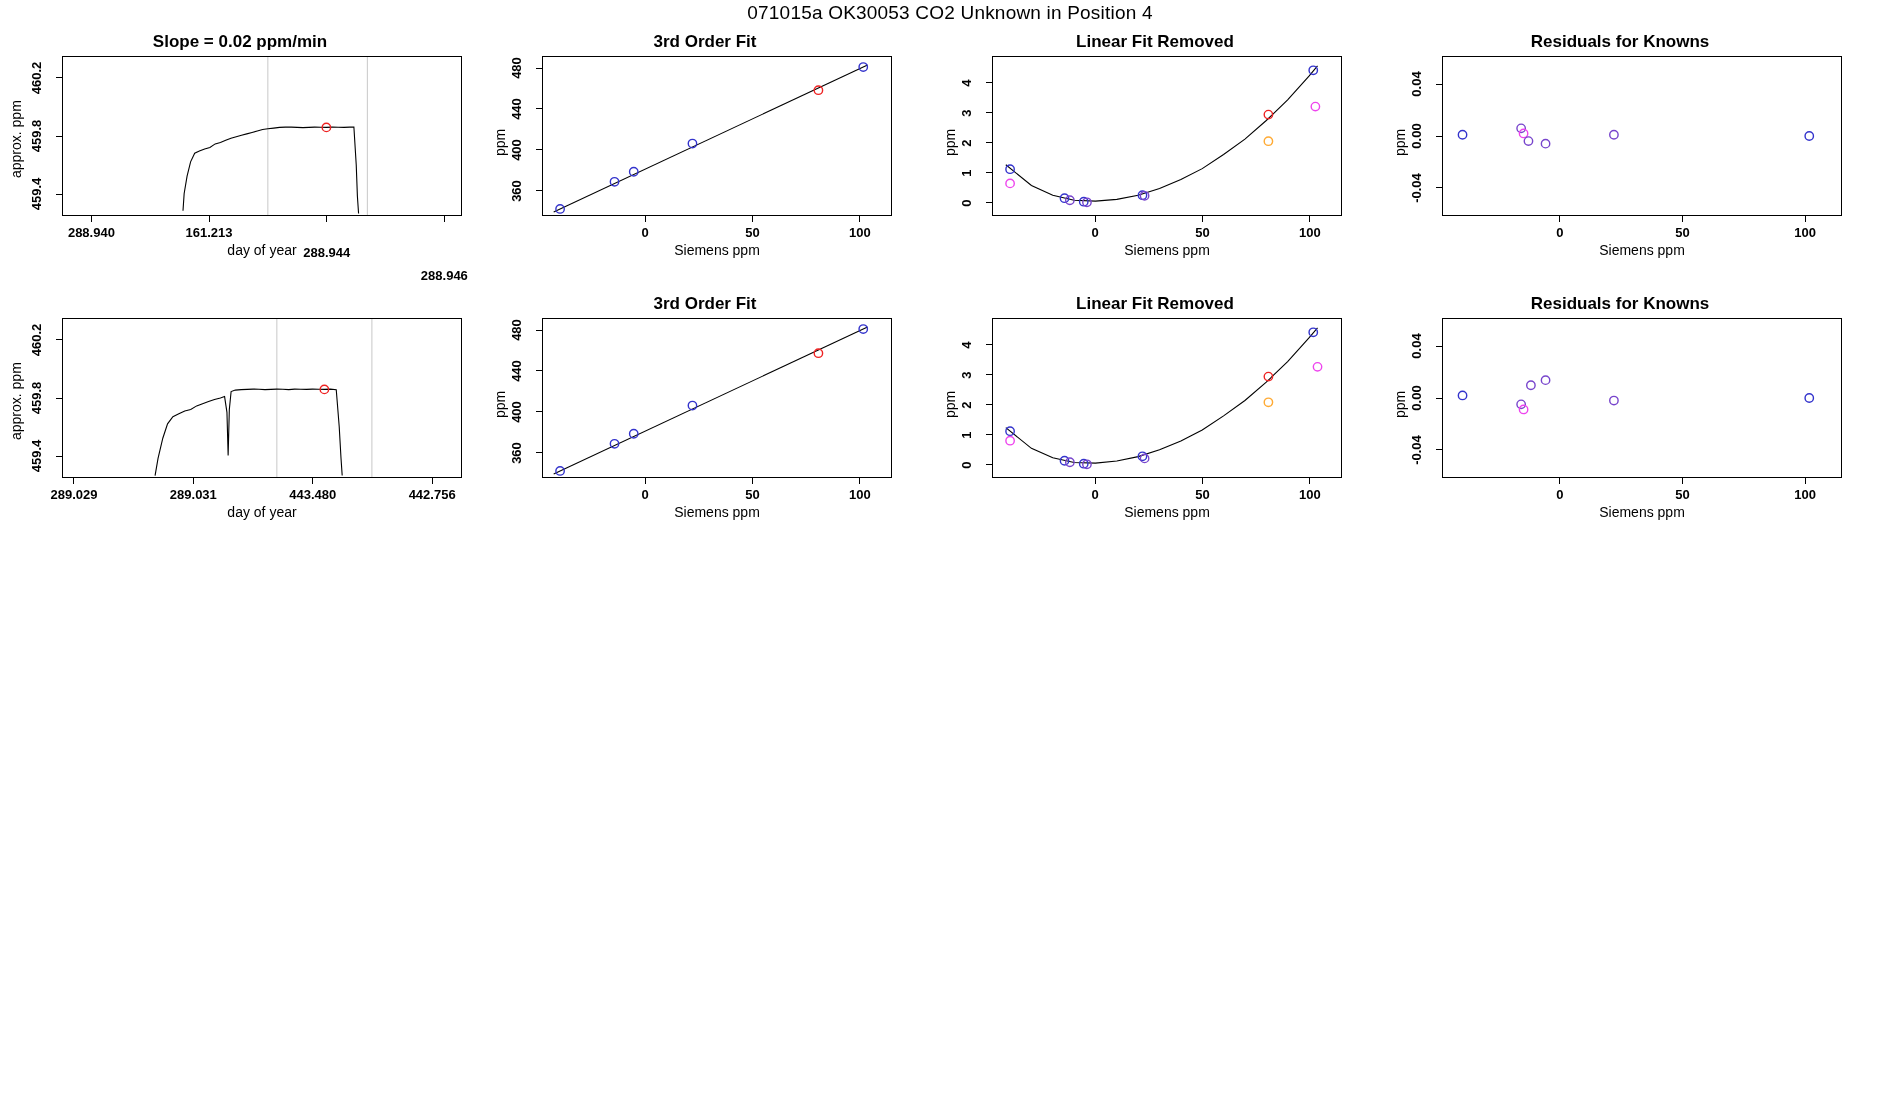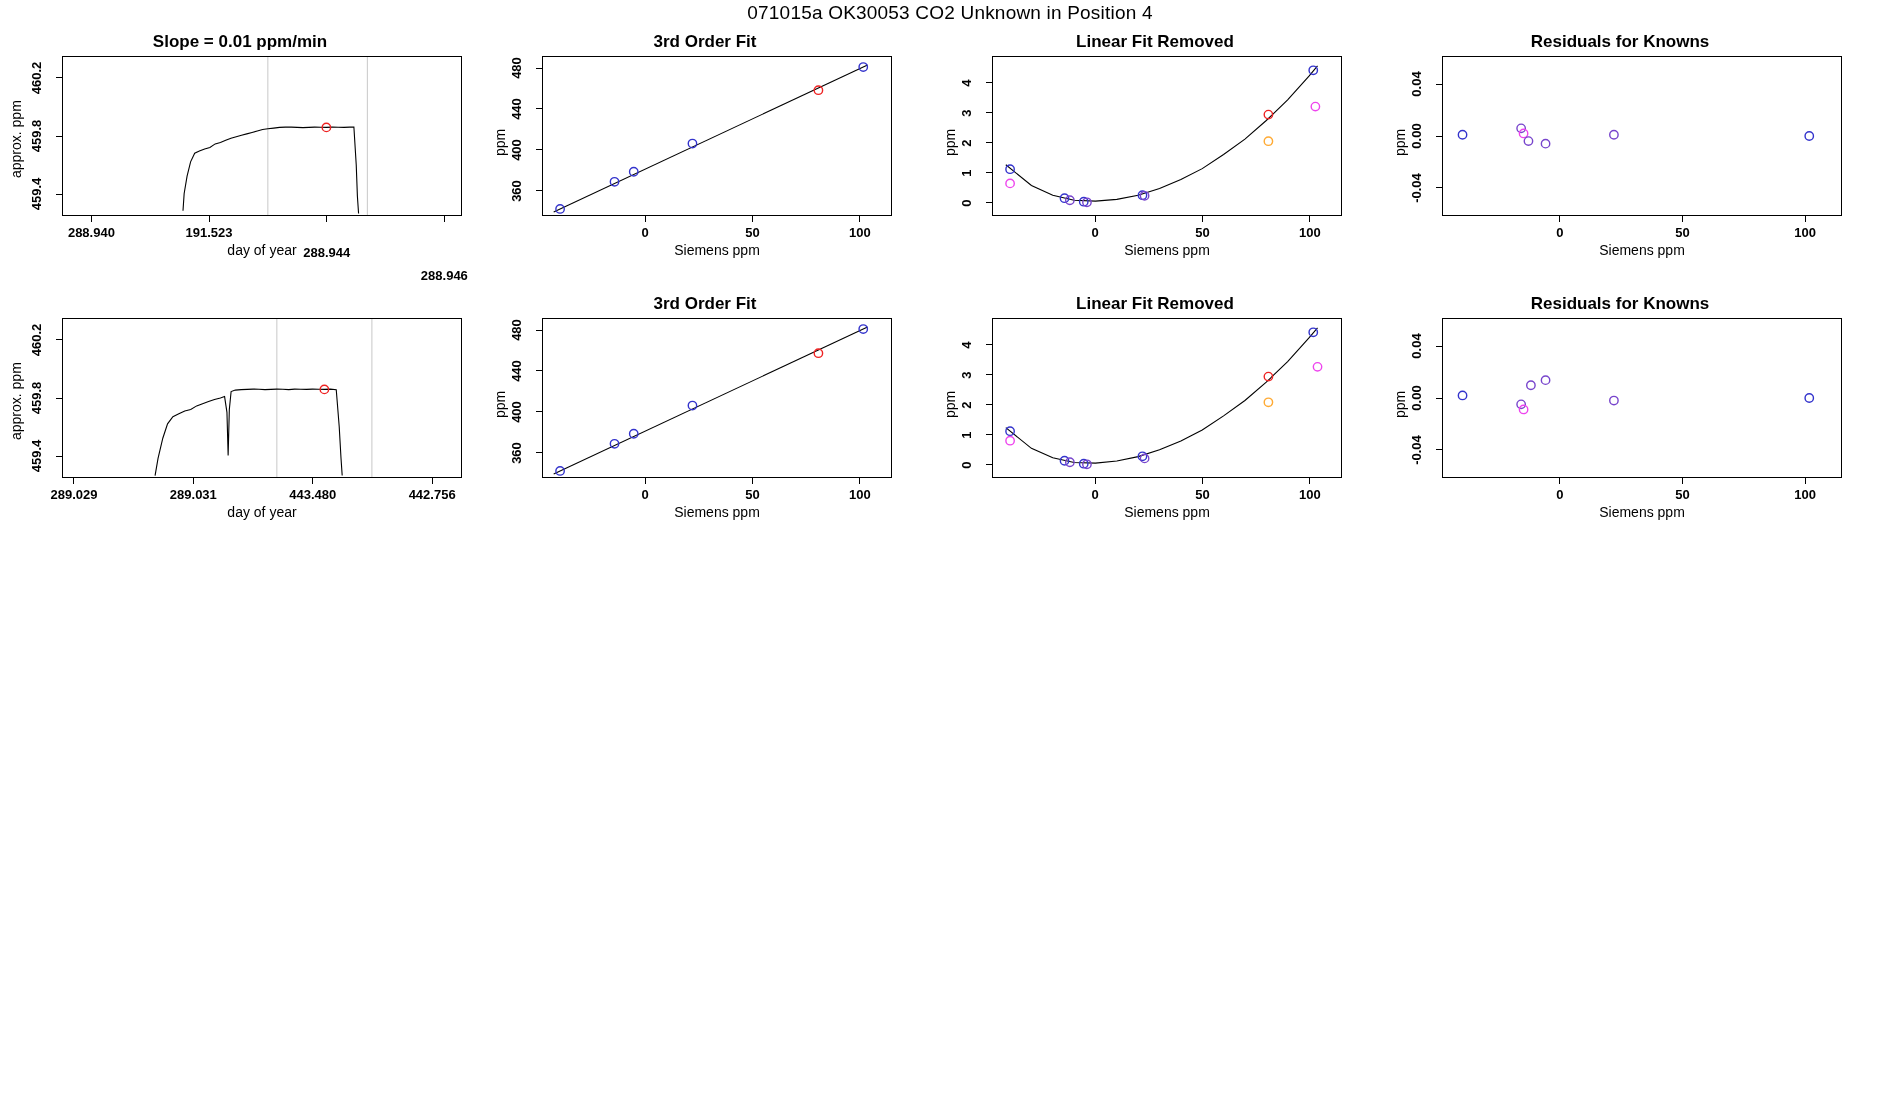--- a/index.html
+++ b/index.html
@@ -116,35 +116,35 @@
   }
 </style>
 </head>
 <body>
 
 <div id="page-title">071015a     OK30053   CO2 Unknown in Position  4</div>
 
 <div class="plot-grid">
   <div class="plot-row">
     <div class="panel col0">
-      <div class="panel-title">Slope =  0.01  ppm/min</div>
+      <div class="panel-title">Slope =  0.02  ppm/min</div>
       <div class="y-label">approx. ppm</div>
       <div class="plot-area">
           <svg viewBox="0 0 398 158" preserveAspectRatio="none">
             <line x1="204.85294117500277" x2="204.85294117500277" y1="0" y2="158" stroke="#c8c8c8" stroke-width="1"></line>
             <line x1="304.3529411766663" x2="304.3529411766663" y1="0" y2="158" stroke="#c8c8c8" stroke-width="1"></line>
             <path d="M 119.99 153.69 L 121.16 136.45 L 124.08 119.22 L 127.59 104.85 L 131.69 96.24 L 136.37 94.08 L 141.64 91.93 L 146.91 90.49 L 152.18 86.90 L 157.44 85.46 L 162.71 83.31 L 167.98 81.15 L 173.25 79.72 L 178.51 78.28 L 183.78 76.85 L 189.05 75.41 L 194.32 73.97 L 199.59 72.54 L 204.85 71.82 L 210.71 71.10 L 216.56 70.38 L 222.41 70.09 L 228.26 70.09 L 234.12 70.38 L 239.97 70.67 L 245.82 70.38 L 251.68 70.09 L 257.53 70.24 L 263.38 70.38 L 269.24 70.09 L 275.09 70.24 L 280.94 70.38 L 286.79 70.09 L 290.89 70.09 L 293.23 107.73 L 294.40 139.33 L 295.57 156.56" fill="none" stroke="#000000" stroke-width="1.1"></path>
             <circle cx="263.38" cy="70.38" r="4.2" fill="none" stroke="#ee2222" stroke-width="1.4"></circle>
           </svg>
         </div>
       <div class="axis-ticks" style="left: 0px; top: 0px; width: 100%; height: 262px;">
           <div class="tickmark" style="left: 90.9118px; top: 188px; width: 1px; height: 6px;"></div>
           <div class="tick-x" style="left: 91.4118px; top: 197px;">288.940</div>
           <div class="tickmark" style="left: 208.559px; top: 188px; width: 1px; height: 6px;"></div>
-          <div class="tick-x" style="left: 209.059px; top: 197px;">191.523</div>
+          <div class="tick-x" style="left: 209.059px; top: 197px;">161.213</div>
           <div class="tickmark" style="left: 326.206px; top: 188px; width: 1px; height: 6px;"></div>
           <div class="tick-x" style="left: 326.706px; top: 197px; margin-top: 20px;">288.944</div>
           <div class="tickmark" style="left: 443.853px; top: 188px; width: 1px; height: 6px;"></div>
           <div class="tick-x" style="left: 444.353px; top: 197px; margin-top: 43px;">288.946</div>
           <div class="tickmark" style="left: 56px; top: 165.682px; width: 6px; height: 1px;"></div>
           <div class="tick-y" style="top: 166.182px; left: 16px; width: 40px;">459.4</div>
           <div class="tickmark" style="left: 56px; top: 107.5px; width: 6px; height: 1px;"></div>
           <div class="tick-y" style="top: 108px; left: 16px; width: 40px;">459.8</div>
           <div class="tickmark" style="left: 56px; top: 49.3182px; width: 6px; height: 1px;"></div>
           <div class="tick-y" style="top: 49.8182px; left: 16px; width: 40px;">460.2</div>

